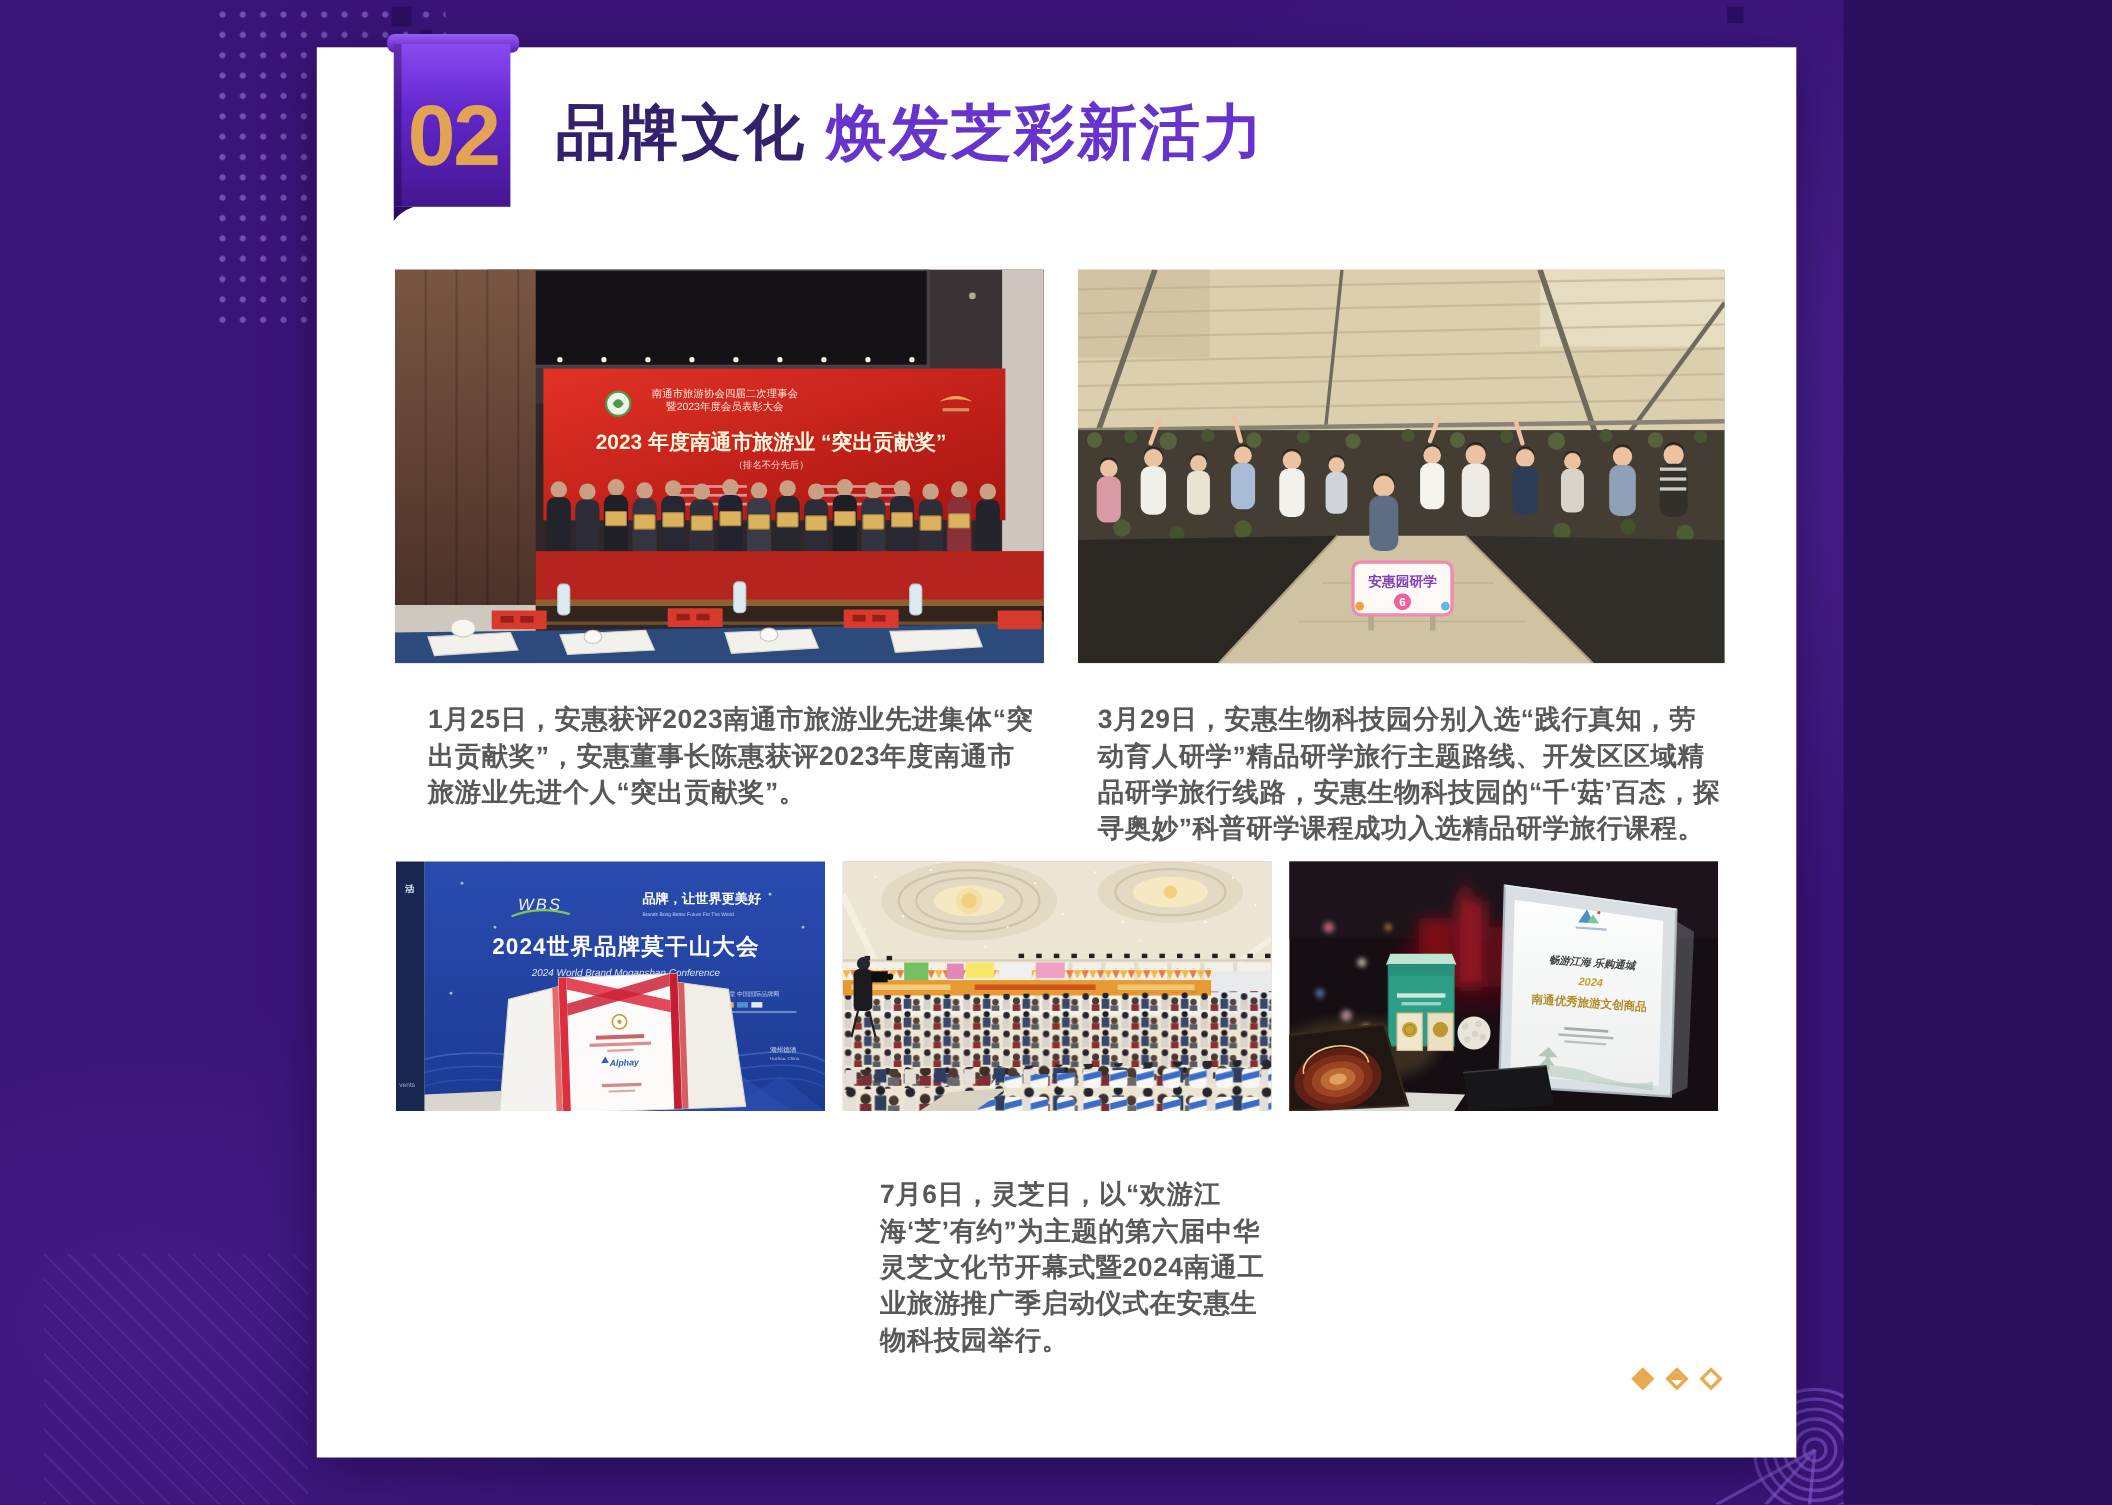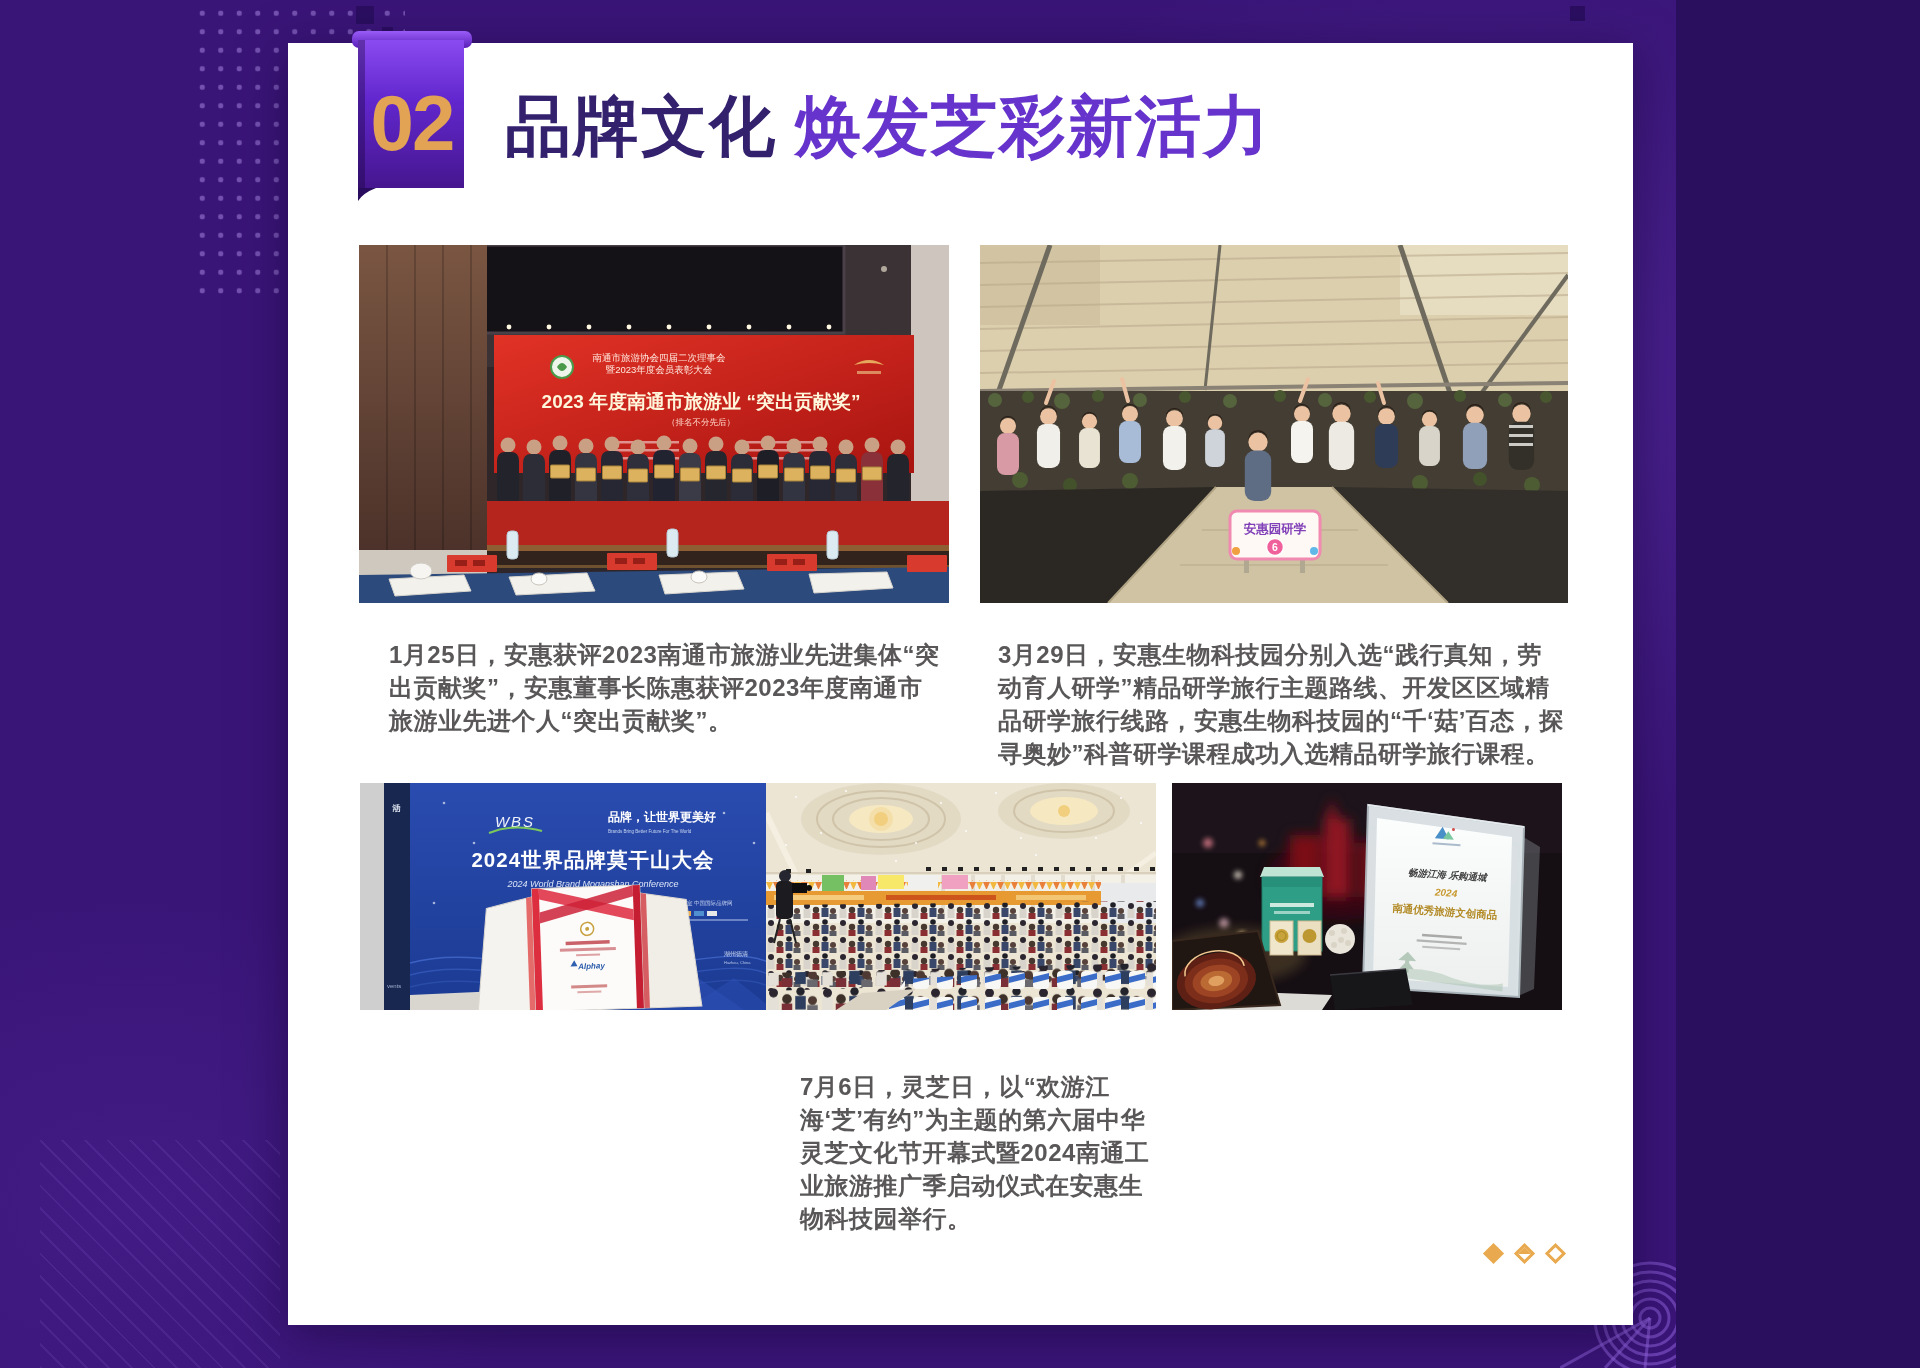--- a/index.html
+++ b/index.html
@@ -15,29 +15,29 @@
   .sq1{left:356px;top:6px;width:18px;height:18px;}
   .sq2{left:382px;top:27px;width:11px;height:11px;}
   .sq3{left:1570px;top:6px;width:15px;height:15px;}
   .diag{position:absolute;background:repeating-linear-gradient(45deg, rgba(160,120,230,.13) 0 2px, transparent 2px 16px);}
   .diag-tr{left:1694px;top:0;width:226px;height:150px;}
   .diag-bl{left:40px;top:1140px;width:240px;height:228px;}
   .target{position:absolute;left:1560px;top:1240px;width:360px;height:128px;}
   .card{position:absolute;left:288px;top:43px;width:1345px;height:1282px;background:#ffffff;
         box-shadow:0 10px 45px rgba(18,4,48,.5);}
   .ribbon{position:absolute;left:350px;top:28px;width:126px;height:174px;}
-  .page-title{position:absolute;left:505px;top:90px;font-size:66px;font-weight:900;
+  .page-title{position:absolute;left:505px;top:90px;font-size:55px;font-weight:900;
         letter-spacing:2px;white-space:nowrap;line-height:1.1;}
   .page-title .t1{color:#33216E;}
   .page-title .t2{color:#6633CC;margin-left:18px;}
   .photo{position:absolute;overflow:hidden;background:#cfcfcf;}
   .photo svg{display:block;width:100%;height:100%;}
   #ph1{left:359px;top:245px;width:590px;height:358px;}
   #ph2{left:980px;top:245px;width:588px;height:358px;}
-  #ph3{left:360px;top:783px;width:390px;height:227px;padding-left:24px;}
+  #ph3{left:360px;top:783px;width:390px;height:227px;}
   #ph4{left:766px;top:783px;width:390px;height:227px;}
   #ph5{left:1172px;top:783px;width:390px;height:227px;}
   .cap{position:absolute;color:#595757;font-size:24px;line-height:33px;font-weight:700;
         text-align:left;letter-spacing:0.5px;}
   #c1{left:389px;top:614px;width:552px;}
   #c2{left:968px;top:614px;width:566px;margin-left:30px;}
   #c3{left:389px;top:1046px;width:352px;}
   #c4{left:800px;top:1046px;width:352px;}
   #c5{left:1218px;top:1046px;width:350px;}
   .diamonds{position:absolute;left:1486px;top:1246px;width:100px;height:20px;}

